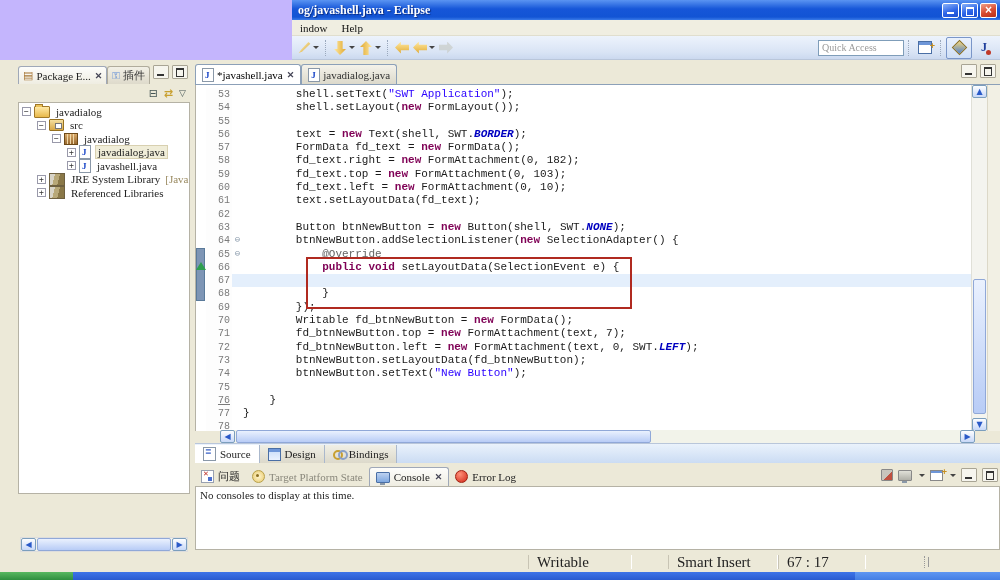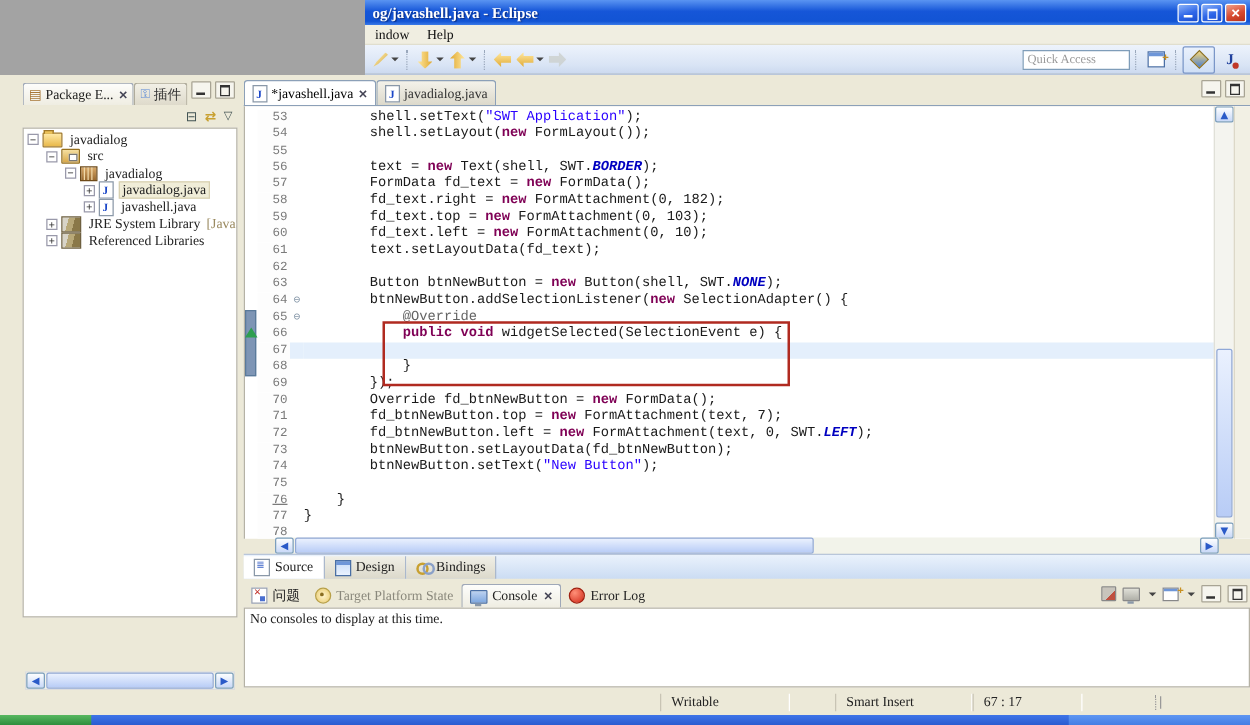--- a/index.html
+++ b/index.html
@@ -1,16 +1,16 @@
 <!DOCTYPE html>
 <html><head>
 <meta charset="utf-8">
 <style>
   html,body{margin:0;padding:0;}
-  .screen{position:relative;width:1000px;height:580px;background:#a3a3a3;overflow:hidden;
+  .screen{position:relative;width:1000px;height:580px;background:#c4b5fd;overflow:hidden;
           font-family:"Liberation Serif",serif;font-size:11px;color:#222;}
 
   
   .titlebar{position:absolute;left:292px;top:0;width:708px;height:20px;
     background:linear-gradient(180deg,#5A94F2 0%,#1656D8 45%,#1254D4 85%,#3A7AE8 100%);
     display:flex;align-items:center;padding:0 3px 0 6px;box-sizing:border-box;}
   .title-text{color:#fff;font:bold 12px "Liberation Serif",serif;flex:1;white-space:nowrap;overflow:hidden;
     text-shadow:1px 1px 1px #0A2C80;}
   .caps{display:flex;gap:2px;}
   .cap{width:17px;height:15px;border:1px solid #fff;border-radius:2px;box-sizing:border-box;
@@ -152,21 +152,21 @@
   .i-newwin::after{content:"+";position:absolute;right:-5px;top:-4px;color:#C89020;font:bold 9px "Liberation Sans",sans-serif;}
   .cbody{background:#fff;border:1px solid #B5B2A5;height:64px;box-sizing:border-box;padding:2px 4px;font-size:11px;}
   .i-problems{width:11px;height:11px;border:1px solid #98A0B0;background:#fff;position:relative;}
   .i-problems::after{content:"✕";position:absolute;left:1px;top:-1px;font-size:7px;color:#C03028;}
   .i-problems::before{content:"";position:absolute;right:1px;bottom:1px;width:4px;height:4px;background:#4A6FD0;}
   .i-target{width:11px;height:11px;border-radius:50%;border:1px solid #B8A048;background:radial-gradient(#FFF6D0,#E8C868);position:relative;}
   .i-target::after{content:"";position:absolute;left:3px;top:3px;width:3px;height:3px;border-radius:50%;background:#8A6E20;}
   .i-elog{width:11px;height:11px;border-radius:50%;background:radial-gradient(circle at 35% 30%,#FF9078,#D02818);border:1px solid #A02010;}
 
   
-  .statusbar{position:absolute;left:0;top:493px;width:1000px;height:18px;background:#ECE9D8;display:flex;align-items:center;font-size:11px;color:#222;}
+  .statusbar{position:absolute;left:0;top:493px;width:1000px;height:18px;background:#ECE9D8;display:flex;align-items:center;font-size:15px;color:#222;}
   .st-sp{width:528px;} .st-cell{padding:0 8px;border-left:1px solid #C8C4B4;border-right:1px solid #FFF;height:14px;line-height:14px;}
   .st-cell.w{width:86px;} .st-cell.s{width:92px;margin-left:36px;} .st-cell.c{width:70px;}
   .st-grip{margin-left:58px;height:12px;border-left:1px dotted #999;box-shadow:2px 0 0 -1px #999;width:3px;}
   .taskbar{position:absolute;left:0;top:572px;width:1000px;height:8px;background:linear-gradient(180deg,#3E74E8,#2A5BD0);}
   .tb-green{position:absolute;left:0;top:0;width:73px;height:8px;background:linear-gradient(180deg,#58B860,#2E8E3E);}
   .tb-tray{position:absolute;right:0;top:0;width:145px;height:8px;background:linear-gradient(180deg,#5E96F2,#447EE4);}
 
   .ic{display:inline-block;position:relative;flex:none;}
 </style>
 </head>
@@ -388,21 +388,21 @@
             <div class="code-line">
               <span class="ann"></span>
               <span class="ln">65</span>
               <span class="fold">⊖</span>
               <span class="codetxt"><span class="seg-a">            @Override</span></span>
             </div>
             <div class="code-line">
               <span class="ann"></span>
               <span class="ln">66</span>
               <span class="fold"></span>
-              <span class="codetxt"><span class="seg-p">            </span><span class="seg-k">public</span><span class="seg-p"> </span><span class="seg-k">void</span><span class="seg-p"> widgetSelected(SelectionEvent e) {</span></span>
+              <span class="codetxt"><span class="seg-p">            </span><span class="seg-k">public</span><span class="seg-p"> </span><span class="seg-k">void</span><span class="seg-p"> setLayoutData(SelectionEvent e) {</span></span>
             </div>
             <div class="code-line cur">
               <span class="ann"></span>
               <span class="ln">67</span>
               <span class="fold"></span>
               <span class="codetxt"></span>
             </div>
             <div class="code-line">
               <span class="ann"></span>
               <span class="ln">68</span>
@@ -412,21 +412,21 @@
             <div class="code-line">
               <span class="ann"></span>
               <span class="ln">69</span>
               <span class="fold"></span>
               <span class="codetxt"><span class="seg-p">        });</span></span>
             </div>
             <div class="code-line">
               <span class="ann"></span>
               <span class="ln">70</span>
               <span class="fold"></span>
-              <span class="codetxt"><span class="seg-p">        Override fd_btnNewButton = </span><span class="seg-k">new</span><span class="seg-p"> FormData();</span></span>
+              <span class="codetxt"><span class="seg-p">        Writable fd_btnNewButton = </span><span class="seg-k">new</span><span class="seg-p"> FormData();</span></span>
             </div>
             <div class="code-line">
               <span class="ann"></span>
               <span class="ln">71</span>
               <span class="fold"></span>
               <span class="codetxt"><span class="seg-p">        fd_btnNewButton.top = </span><span class="seg-k">new</span><span class="seg-p"> FormAttachment(text, 7);</span></span>
             </div>
             <div class="code-line">
               <span class="ann"></span>
               <span class="ln">72</span>

